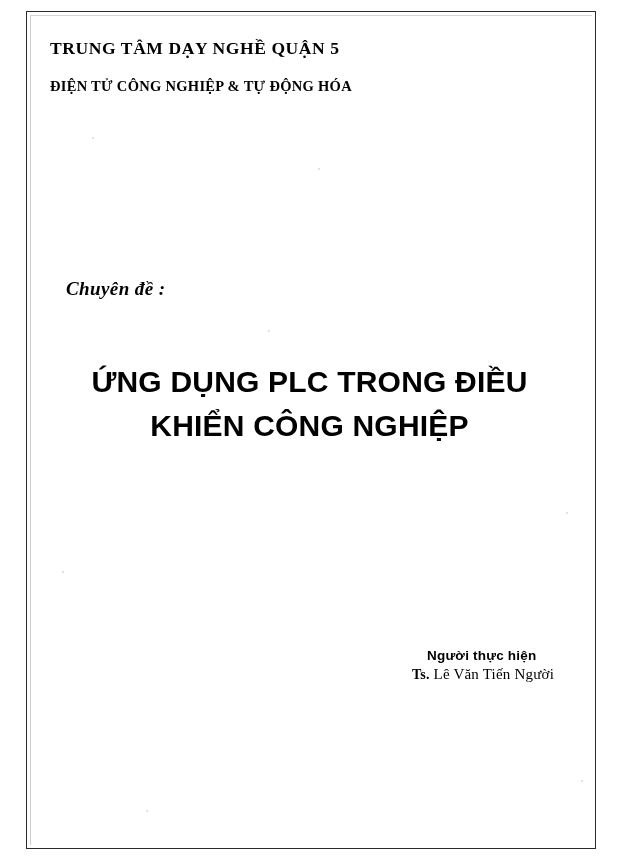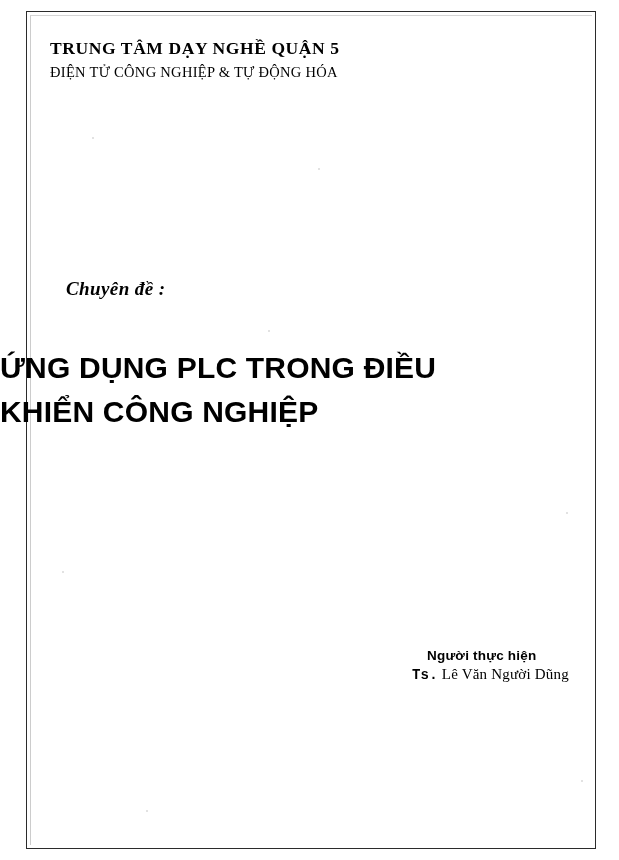--- a/index.html
+++ b/index.html
@@ -62,45 +62,45 @@
   .org-line1 {
     font-family: "Liberation Serif", serif;
     font-weight: bold;
     font-size: 17.5px;
     letter-spacing: .6px;
     line-height: 1.25;
     white-space: nowrap;
   }
   .org-line2 {
     font-family: "Liberation Serif", serif;
-    font-weight: normal;
+    font-weight: bold;
     font-size: 14.5px;
     letter-spacing: .3px;
     line-height: 1.3;
-    margin-top: 3px;
+    margin-top: 17px;
     white-space: nowrap;
   }
 
   .subject-label {
     position: absolute;
     left: 66px;
     top: 278px;
     font-family: Liberation Serif, serif;
     font-style: italic;
     font-weight: bold;
     font-size: 19px;
     letter-spacing: .4px;
   }
 
   .main-title {
     position: absolute;
     left: 0;
-    top: 346px;
+    top: 360px;
     width: 619px;
-    text-align: left;
+    text-align: center;
     font-family: "Liberation Sans", sans-serif;
     font-weight: bold;
     font-size: 30px;
     line-height: 1.45;
     letter-spacing: .2px;
   }
   .main-title .line2 {
     display: block;
   }
 
@@ -124,21 +124,21 @@
   .author-name {
     position: absolute;
     left: 412px;
     top: 48px;
     font-family: "Liberation Serif", serif;
     font-size: 15px;
     letter-spacing: .2px;
     white-space: nowrap;
   }
   .author-name .degree {
-    font-family: Liberation Mono, monospace;
+    font-family: Liberation Serif, serif;
     font-weight: bold;
     font-size: 14px;
   }
 </style>
 </head>
 <body>
 
 <div class="page">
 
   <div class="page-frame"></div>
@@ -161,17 +161,17 @@
 
   <div class="main-title">
     <span class="line1">ỨNG DỤNG PLC TRONG ĐIỀU</span>
     <span class="line2">KHIỂN CÔNG NGHIỆP</span>
   </div>
 
   <div class="author-block">
     <div class="author-role">Người thực hiện</div>
     <div class="author-name">
       <span class="degree">Ts.</span>
-      <span>Lê Văn Người Dũng</span>
+      <span>Lê Văn Tiến Người</span>
     </div>
   </div>
 
 </div>
 
 </body></html>

